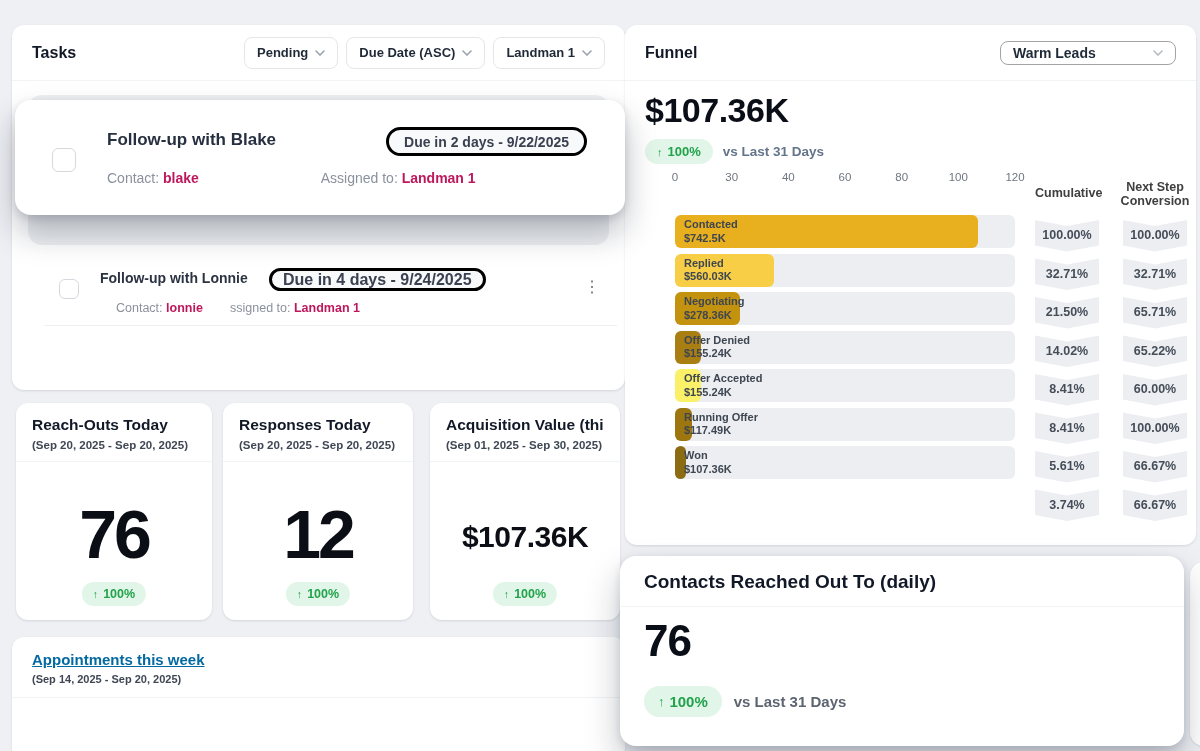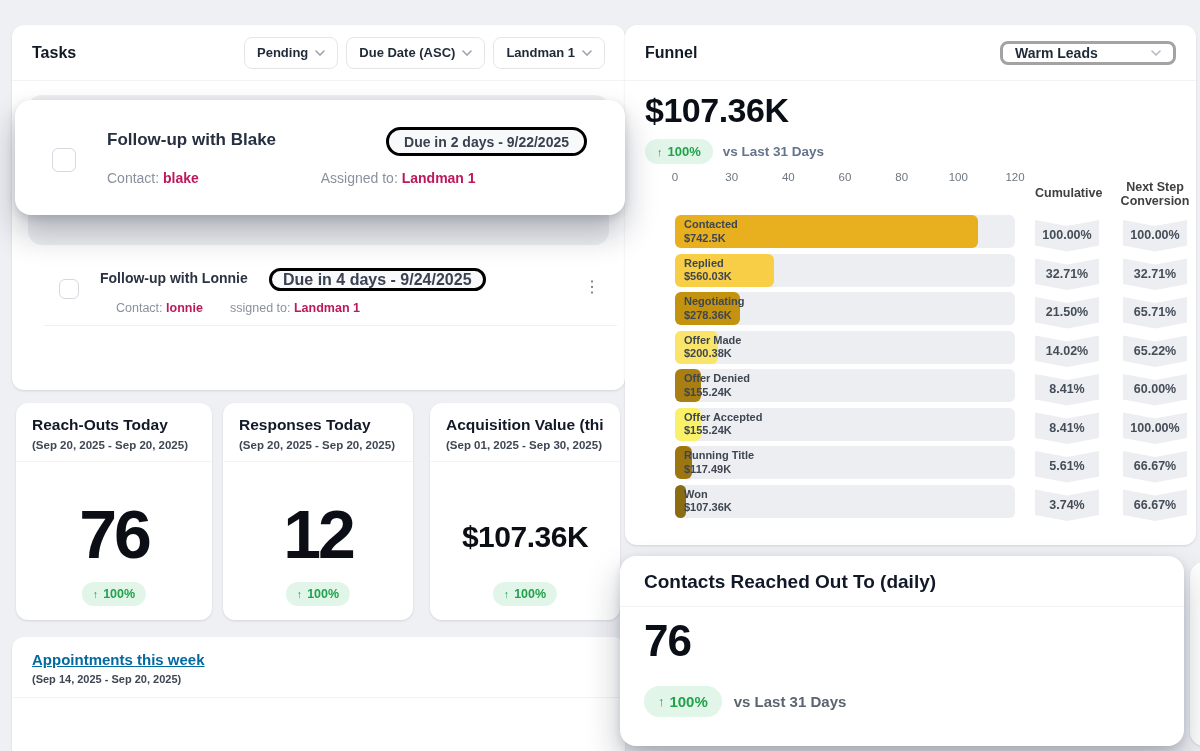--- a/index.html
+++ b/index.html
@@ -64,21 +64,21 @@
 
   
   .appt-panel { left:12px; top:637px; width:613px; height:123px; }
   .ap-head { padding:14px 20px 12px; border-bottom:1px solid #f1f3f5; }
   .ap-title { font-size:15px; font-weight:700; color:#0369a1;text-decoration:underline; }
   .ap-range { margin-top:5px; font-size:11px; font-weight:600; color:#3f4754; }
 
   
   .funnel-panel { left:625px; top:25px; width:571px; height:520px; }
   .dd { display:inline-flex; align-items:center; justify-content:space-between; width:176px; height:24px;
-        padding:0 12px; border:3px solid #a3a3a3; border-radius:8px; background:#fff;
+        padding:0 12px; border:1px solid #a3a3a3; border-radius:8px; background:#fff;
         font-size:14px; font-weight:600; color:#1f2937; cursor:pointer; }
   .f-total { position:absolute; left:20px; top:66px; font-size:34px; font-weight:700;
              color:#0a0e17; letter-spacing:-0.5px; }
   .f-pill-row { position:absolute; left:20px; top:114px; display:flex; align-items:center; gap:10px; }
   .f-pill { font-size:13px; padding:5px 12px; }
   .compare { font-size:13.5px; font-weight:700; color:#64748b; }
   .axis { position:absolute; left:50px; top:146px; width:340px; height:14px; }
   .axis span { position:absolute; transform:translateX(-50%); font-size:11.5px; font-weight:500; color:#6f7680; }
   .frows { position:absolute; left:50px; top:190px; width:340px; }
   .frow { position:relative; height:33px; margin-bottom:5.5px; }
@@ -263,47 +263,39 @@
       <div class="frow">
         <div class="ftrack"></div>
         <div class="fbar" style="width: 19.1667%; background: rgb(195, 146, 15);"></div>
         <div class="flabel">
             <div class="fname">Negotiating</div>
             <div class="fvalue">$278.36K</div>
           </div>
       </div>
       <div class="frow">
         <div class="ftrack"></div>
-        <div class="fbar" style="width: 12.5%; background: rgb(250, 228, 106);"></div>
-        <div class="flabel">
-            <div class="fname">Offer Made</div>
-            <div class="fvalue">$200.38K</div>
-          </div>
-      </div>
-      <div class="frow">
-        <div class="ftrack"></div>
         <div class="fbar" style="width: 7.5%; background: rgb(169, 126, 18);"></div>
         <div class="flabel">
             <div class="fname">Offer Denied</div>
             <div class="fvalue">$155.24K</div>
           </div>
       </div>
       <div class="frow">
         <div class="ftrack"></div>
         <div class="fbar" style="width: 7.5%; background: rgb(250, 241, 105);"></div>
         <div class="flabel">
             <div class="fname">Offer Accepted</div>
             <div class="fvalue">$155.24K</div>
           </div>
       </div>
       <div class="frow">
         <div class="ftrack"></div>
         <div class="fbar" style="width: 5%; background: rgb(158, 118, 15);"></div>
         <div class="flabel">
-            <div class="fname">Running Title</div>
+            <div class="fname">Running Offer</div>
             <div class="fvalue">$117.49K</div>
           </div>
       </div>
       <div class="frow">
         <div class="ftrack"></div>
         <div class="fbar" style="width: 3.33333%; background: rgb(140, 108, 18);"></div>
         <div class="flabel">
             <div class="fname">Won</div>
             <div class="fvalue">$107.36K</div>
           </div>

